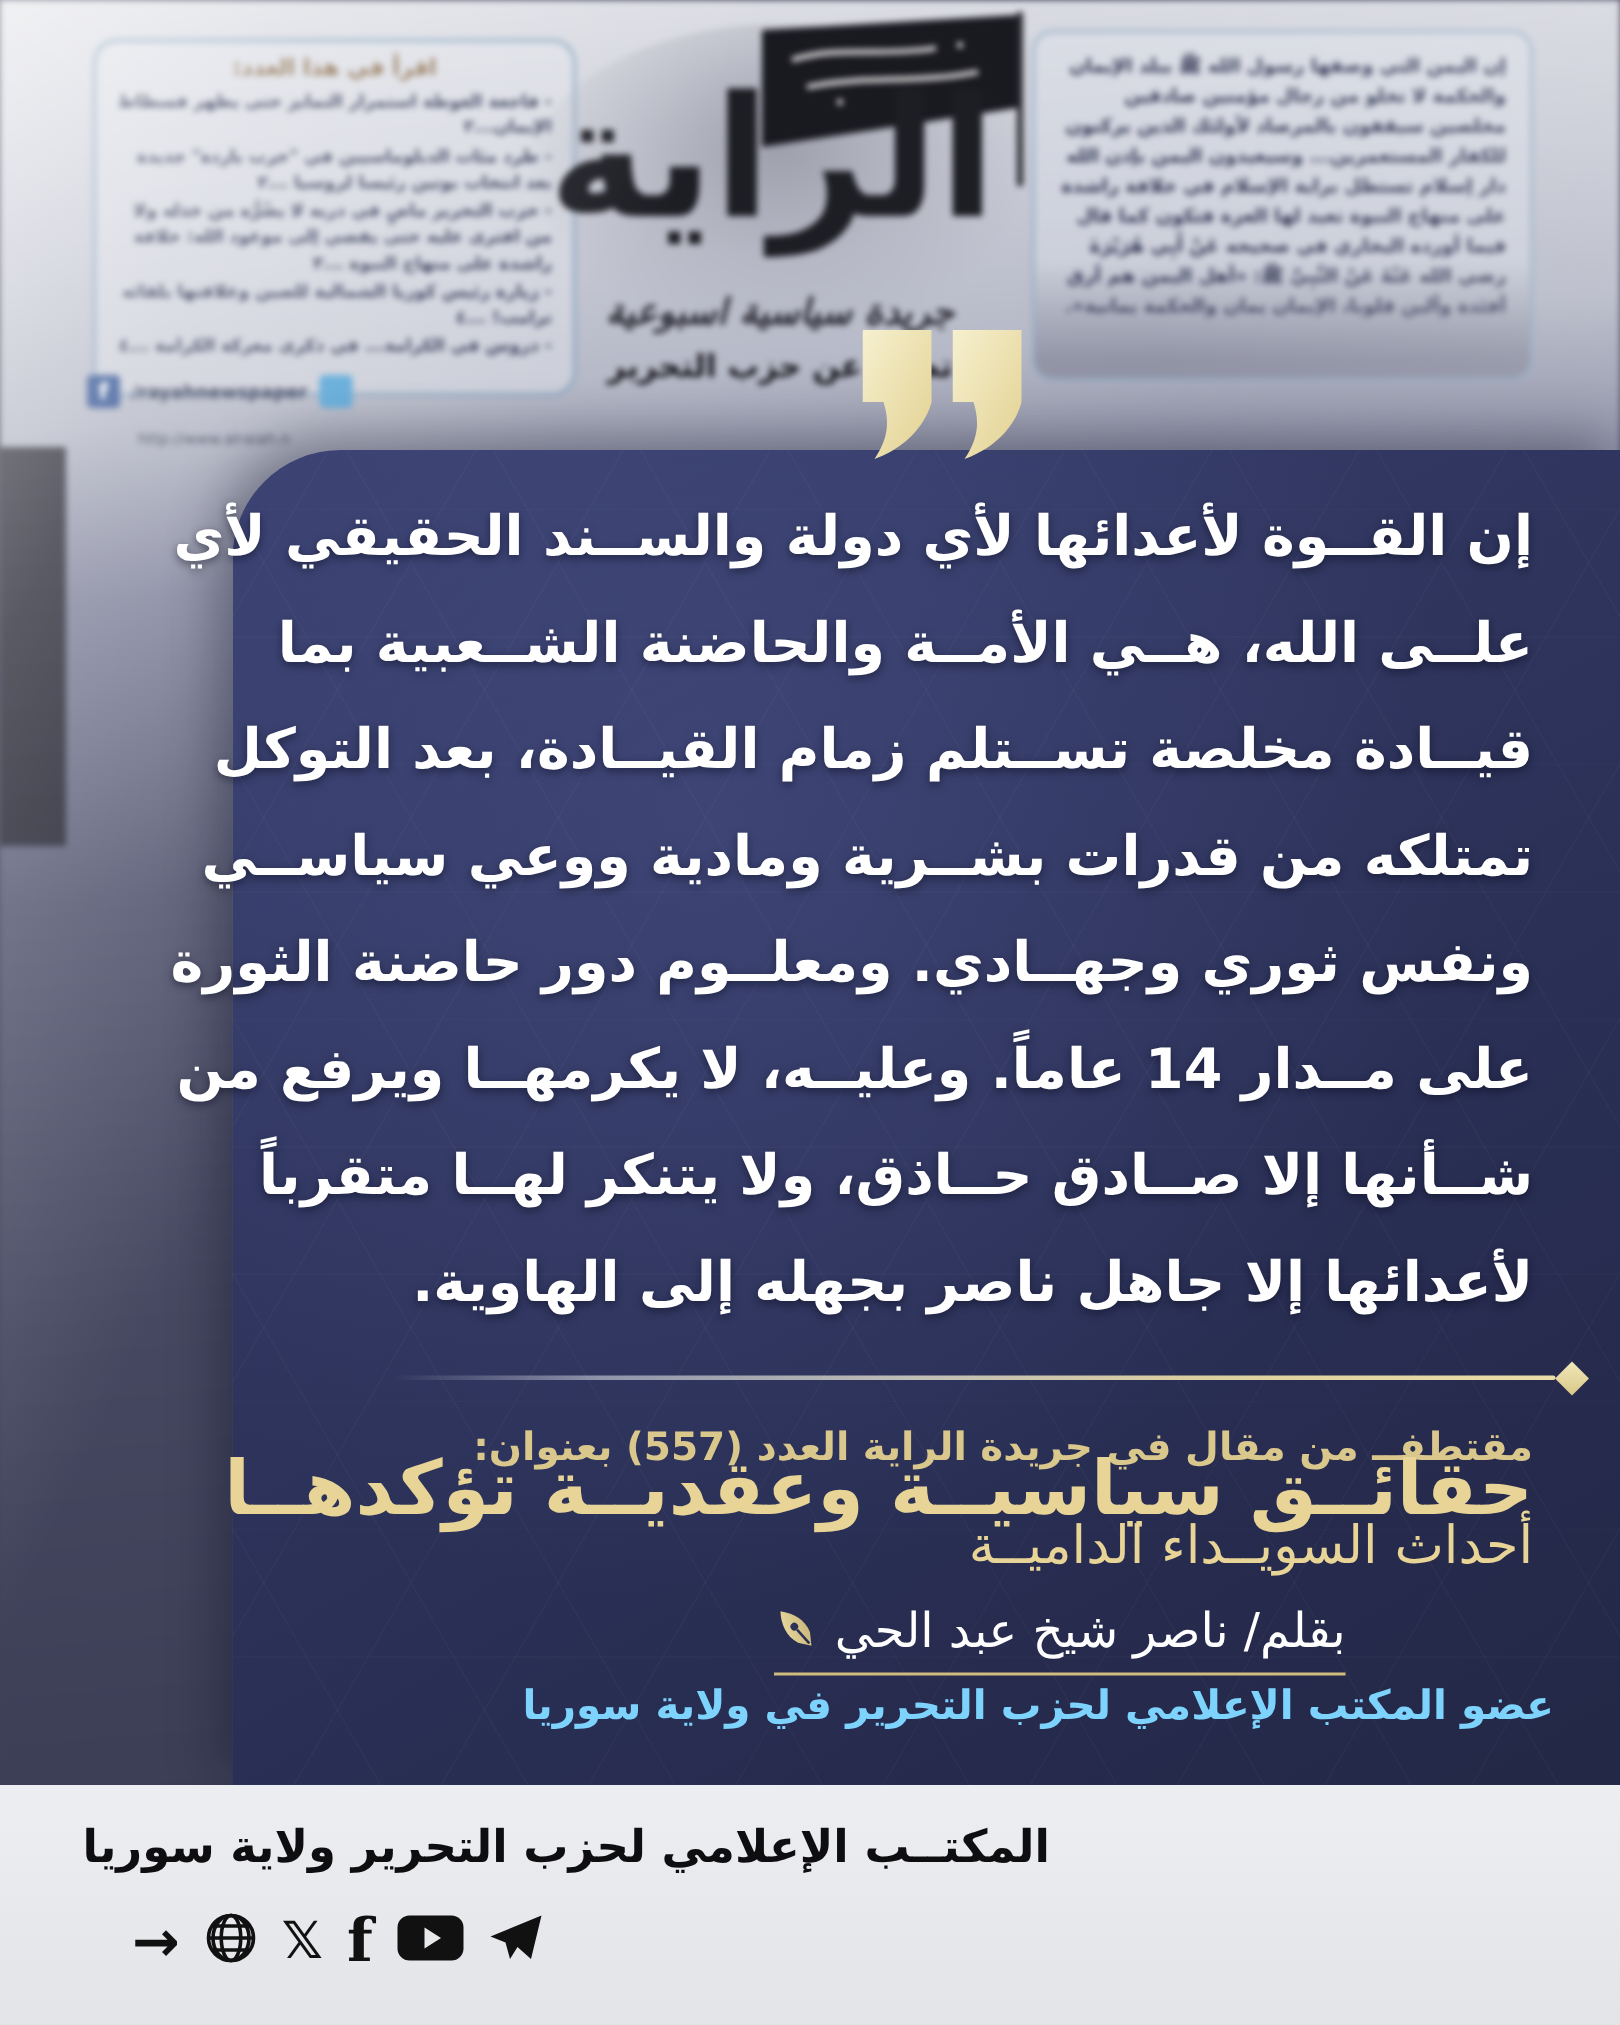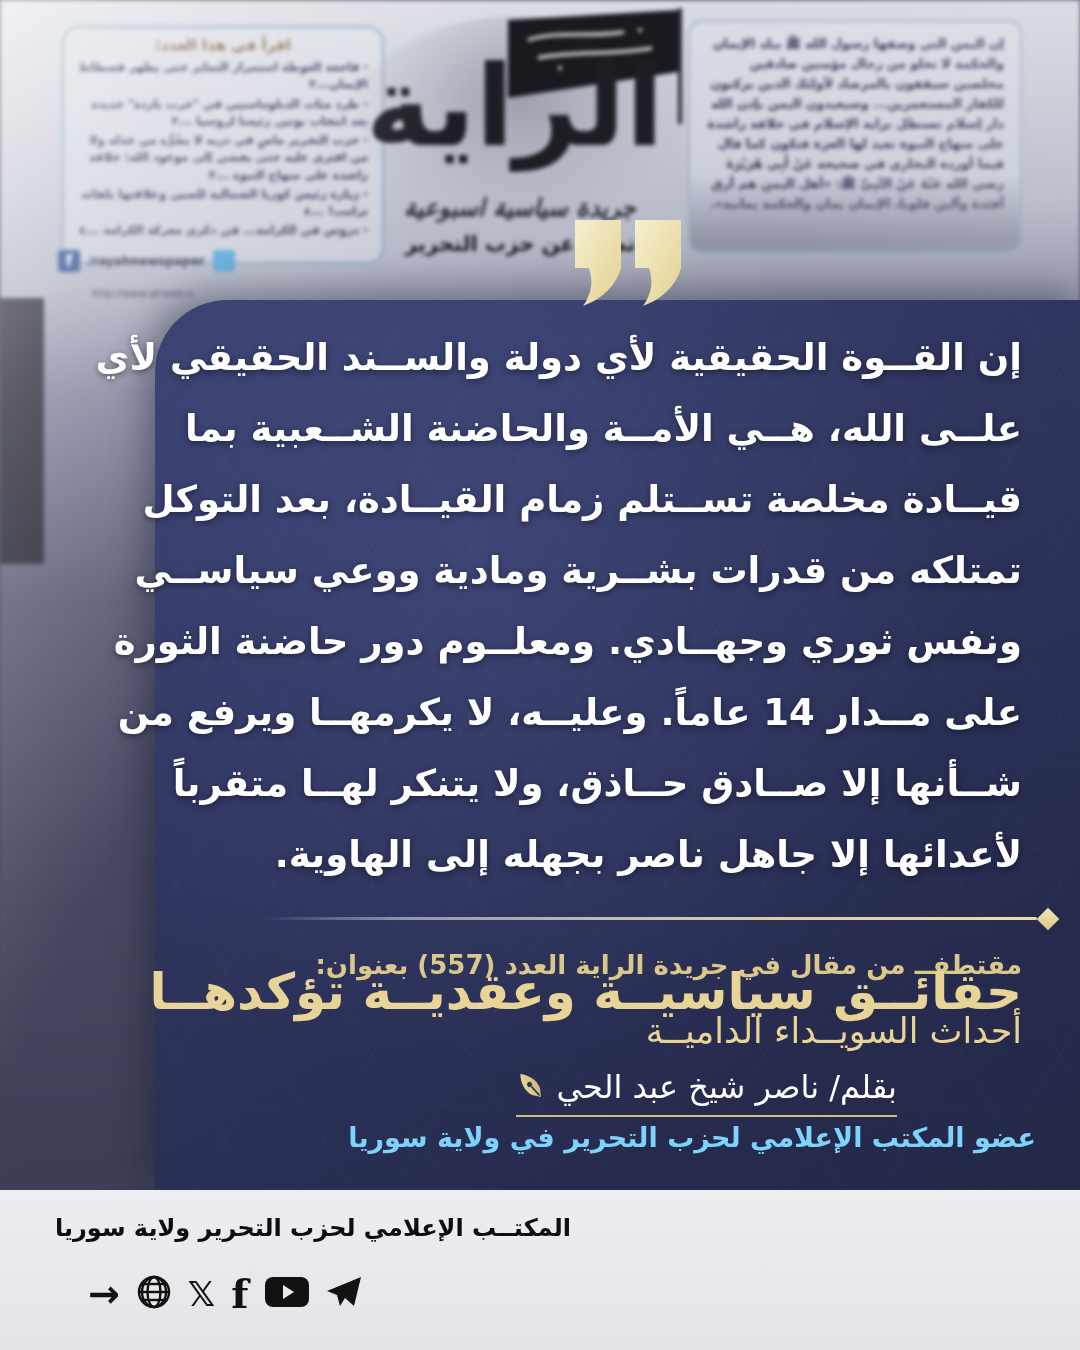--- a/index.html
+++ b/index.html
@@ -61,21 +61,21 @@
   .attr-title1{position:absolute;top:963px;right:58px;font-size:50px;font-weight:bold;color:#e7d496;z-index:4;direction:rtl;}
   .attr-title2{position:absolute;top:1011px;right:58px;font-size:35px;font-weight:normal;color:#e7d496;z-index:4;direction:rtl;}
   .byline-row{position:absolute;top:1068px;right:183px;z-index:4;display:flex;direction:rtl;
     align-items:flex-end;gap:10px;border-bottom:2.5px solid #cfbc7e;padding-bottom:9px;}
   .byline-text{font-size:32px;font-weight:normal;color:#ffffff;white-space:nowrap;}
   .role-line{position:absolute;top:1122px;right:44px;z-index:4;font-size:27px;font-weight:bold;
     color:#7dd3fc;direction:rtl;white-space:nowrap;}
   
   .footer{position:absolute;left:0;right:0;bottom:0;height:160px;z-index:6;
     background:linear-gradient(180deg,#edeef1 0%,#e3e4e8 100%);}
-  .footer-org{position:absolute;left:55px;top:24px;font-size:24px;font-weight:bold;color:#0e0e10;
+  .footer-org{position:absolute;left:55px;top:24px;font-size:30px;font-weight:bold;color:#0e0e10;
     direction:rtl;white-space:nowrap;}
   .footer-icons{position:absolute;left:88px;top:84px;display:flex;direction:ltr;align-items:center;gap:16px;}
   .arrow-glyph{font-size:38px;font-weight:bold;color:#111;line-height:1;}
   .fb-glyph{font-size:40px;font-weight:bold;color:#111;line-height:.8;font-family:"DejaVu Serif",serif;}
   .x-glyph{font-size:34px;font-weight:bold;color:#111;line-height:1;}
 </style>
 </head>
 <body>
 
 <div class="canvas">
@@ -137,21 +137,21 @@
           </linearGradient>
         </defs>
       <path d="M0 0 H46 V48 C46 48 41 74 8 86 C19 70 17 58 14 48 L0 48 Z" fill="url(#g1)"></path>
     </svg>
     <svg width="48" height="86" viewBox="0 0 48 86">
       <path d="M0 0 H46 V48 C46 48 41 74 8 86 C19 70 17 58 14 48 L0 48 Z" fill="url(#g1)"></path>
     </svg>
   </div>
 
   <div class="qtext">
-    <div class="qline">إن القــوة الحقيقية لأي دولة والســند الحقيقي لأي</div>
+    <div class="qline">إن القــوة لأعدائها لأي دولة والســند الحقيقي لأي</div>
     <div class="qline">علــى الله، هــي الأمــة والحاضنة الشــعبية بما</div>
     <div class="qline">قيــادة مخلصة تســتلم زمام القيــادة، بعد التوكل</div>
     <div class="qline">تمتلكه من قدرات بشــرية ومادية ووعي سياســي</div>
     <div class="qline">ونفس ثوري وجهــادي. ومعلــوم دور حاضنة الثورة</div>
     <div class="qline">على مــدار 14 عاماً. وعليــه، لا يكرمهــا ويرفع من</div>
     <div class="qline">شــأنها إلا صــادق حــاذق، ولا يتنكر لهــا متقرباً</div>
     <div class="qline">لأعدائها إلا جاهل ناصر بجهله إلى الهاوية.</div>
   </div>
 
   <div class="sep-line"></div>

